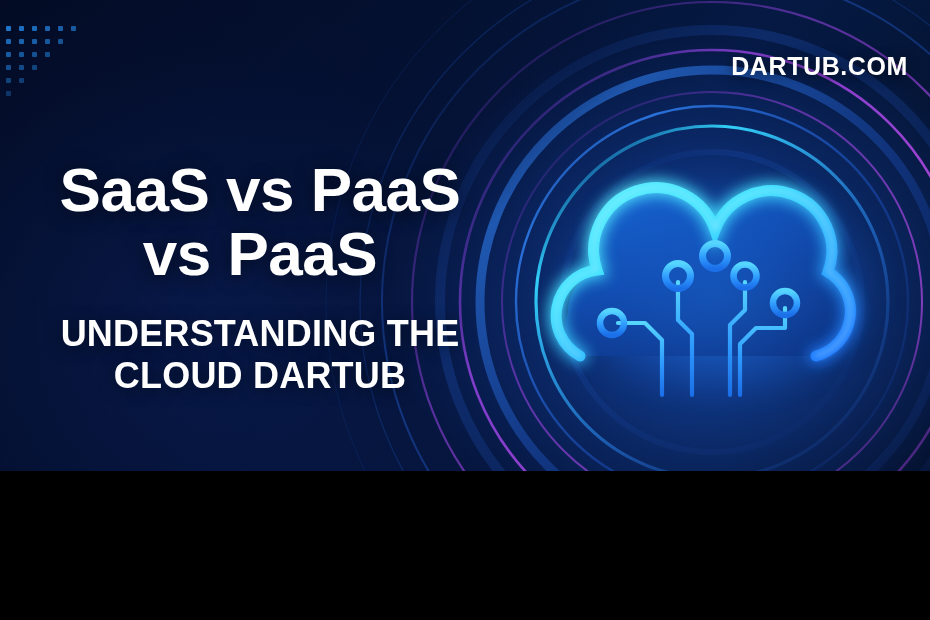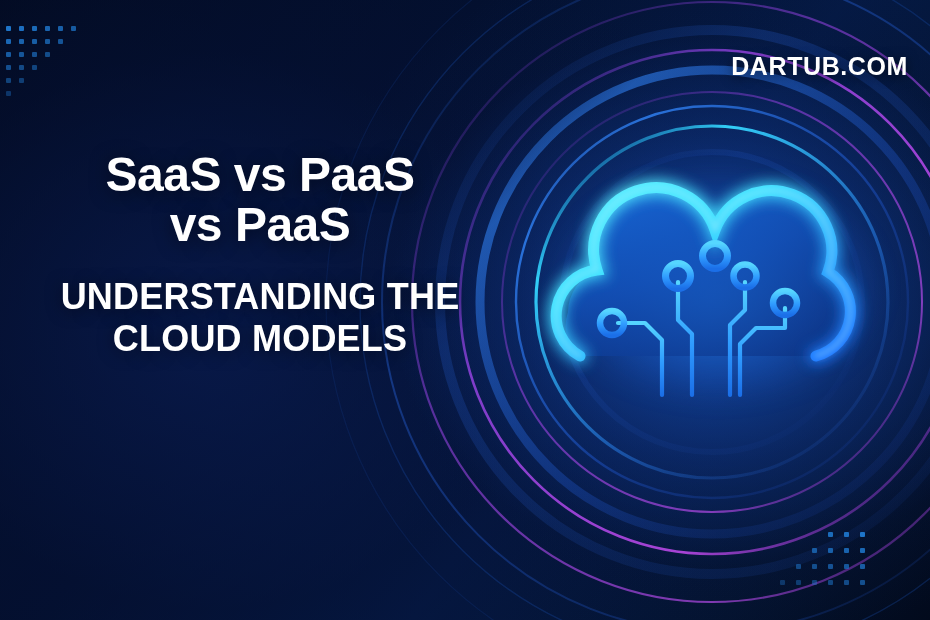--- a/index.html
+++ b/index.html
@@ -3,21 +3,21 @@
 <meta charset="utf-8">
 <style>
   html, body {
     margin: 0;
     padding: 0;
     background: #000;
   }
   #canvas {
     position: relative;
     width: 930px;
-    height: 620px;
+    height: 471px;
     overflow: hidden;
     font-family: "Liberation Sans", sans-serif;
     background:
       radial-gradient(ellipse 520px 430px at 712px 300px, rgba(18,62,150,0.95) 0%, rgba(12,42,110,0.55) 38%, rgba(6,22,62,0.25) 62%, rgba(3,13,38,0) 82%),
       radial-gradient(ellipse 700px 620px at 210px 330px, rgba(10,28,82,0.75) 0%, rgba(5,16,52,0.5) 45%, rgba(2,9,30,0) 78%),
       linear-gradient(125deg, #020a1e 0%, #03102e 35%, #051a45 62%, #04132f 85%, #020a1c 100%);
   }
 
   
   .rings {
@@ -42,25 +42,25 @@
   .text-panel {
     position: absolute;
     left: 0;
     top: 150px;
     width: 520px;
     text-align: center;
     z-index: 6;
   }
   .headline {
     color: #ffffff;
-    font-size: 48px;
+    font-size: 62px;
     line-height: 1.04;
     font-weight: 700;
     letter-spacing: -0.5px;
-    margin: 0;
+    margin: 8px;
     text-shadow: 0 2px 18px rgba(0,0,0,0.55);
   }
   .headline .line2 { display: block; }
   .subhead {
     color: #ffffff;
     font-size: 36px;
     line-height: 1.18;
     font-weight: 700;
     letter-spacing: 0.2px;
     margin: 26px 0 4px 0;
@@ -206,21 +206,21 @@
 
   <div class="brand">DARTUB.COM</div>
 
   <div class="text-panel">
     <h1 class="headline">
       <span>SaaS vs PaaS</span>
       <span class="line2">vs PaaS</span>
     </h1>
     <p class="subhead">
       <span>UNDERSTANDING THE</span>
-      <span class="sline2">CLOUD MODELS</span>
+      <span class="sline2">CLOUD DARTUB</span>
     </p>
   </div>
 
   <div class="cloud-wrap">
     <div class="cloud-glow"></div>
     <svg width="350" height="260" viewBox="0 0 350 260" style="position:absolute; left:0; top:0; overflow:visible;">
       <defs>
         <linearGradient id="cloudStroke" x1="0" y1="0" x2="1" y2="1">
           <stop offset="0%" stop-color="#5cf0ff"></stop>
           <stop offset="35%" stop-color="#3fe0ff"></stop>

